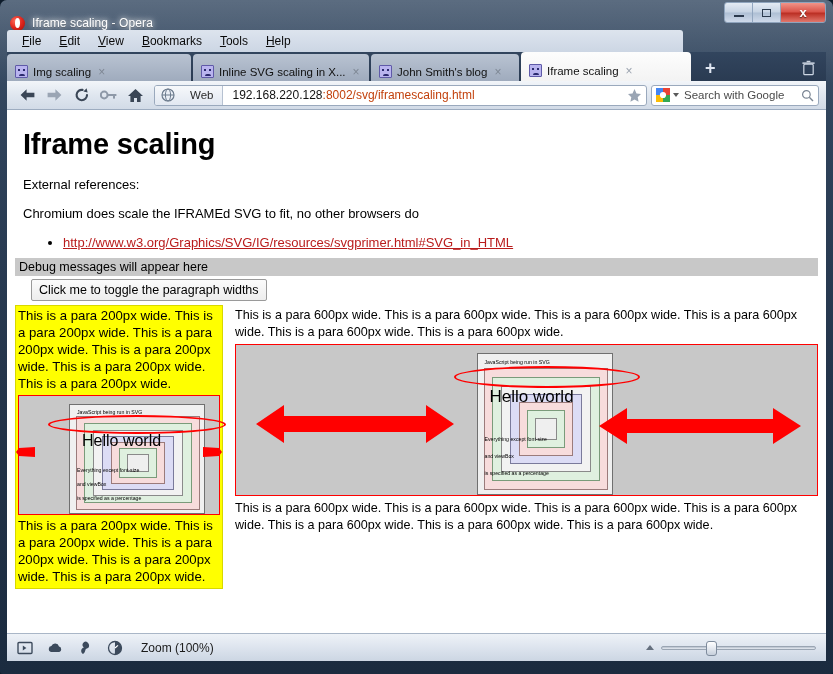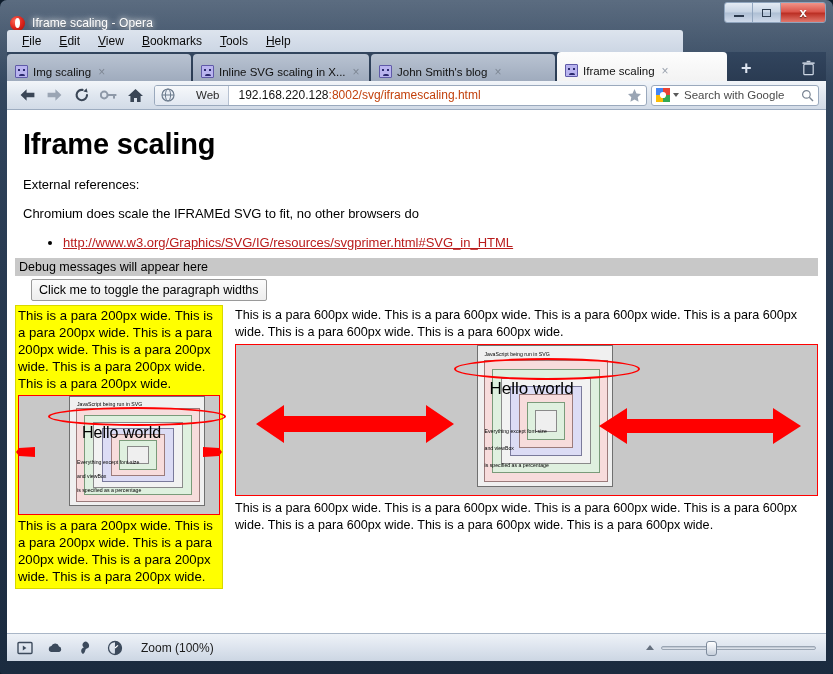--- a/index.html
+++ b/index.html
@@ -126,21 +126,21 @@
   }
   .navicon { width: 27px; height: 23px; display: flex; align-items: center; justify-content: center; flex: none; }
   .navicon svg { display: block; }
 
   #addressbar {
     flex: 1; height: 21px; margin: 0 4px 0 5px;
     background: #ffffff; border: 1px solid #9aa9bd; border-radius: 3px;
     display: flex; align-items: center; overflow: hidden;
   }
   #webbadge {
-    display: flex; align-items: center; gap: 21px; height: 19px; padding: 0 9px 0 6px;
+    display: flex; align-items: center; gap: 15px; height: 19px; padding: 0 9px 0 6px;
     background: linear-gradient(180deg, #f6f8fb 0%, #e2e8f1 100%);
     border-right: 1px solid #b6c1d1; flex: none;
   }
   #webbadge-label { font-size: 11.5px; color: #2b2b2b; }
   #url-text {
     flex: 1; font-size: 12px; color: #111; padding-left: 9px; white-space: nowrap; overflow: hidden;
   }
   #url-text .dim { color: #c2410c; }
   #star-btn { width: 24px; display: flex; align-items: center; justify-content: center; flex: none; }
 
@@ -194,21 +194,21 @@
   #col-left p { font-size: 13.2px; color: #000; margin: 2px 0; line-height: 1.28; }
 
   #col-right {
     flex: 1; background: #ffffff; padding-left: 12px;
   }
   #col-right p { font-size: 12.6px; color: #000; margin: 2px 0 4px 0; line-height: 1.32; }
 
   
   .svg-stage {
     background: #c8c8c8; border: 1px solid #ff0000; position: relative;
-    display: flex; align-items: flex-start; justify-content: center; padding-left: 36px;
+    display: flex; align-items: flex-end; justify-content: center; padding-left: 36px;
   }
   #stage-left { height: 120px; margin: 3px 0; }
   #stage-right { height: 152px; margin: 2px 0 4px 0; }
 
   
   .fig { position: relative; background: #f0f0f0; border: 1px solid #707070; }
   .fig .lbl { position: absolute; color: #000; white-space: nowrap; font-family: "Liberation Sans", sans-serif; }
   .fig .ellipse {
     position: absolute; border: 2px solid #ff0000; border-radius: 50%;
     box-sizing: border-box; pointer-events: none;
@@ -275,21 +275,21 @@
     <div class="tab" style="width:184px">
       <span class="tab-favicon"></span>
       <span class="tab-title">Img scaling</span>
       <span class="tab-close">×</span>
     </div>
     <div class="tab" style="width:176px">
       <span class="tab-favicon"></span>
       <span class="tab-title">Inline SVG scaling in X...</span>
       <span class="tab-close">×</span>
     </div>
-    <div class="tab" style="width:184px">
+    <div class="tab" style="width:148px">
       <span class="tab-favicon"></span>
       <span class="tab-title">John Smith's blog</span>
       <span class="tab-close">×</span>
     </div>
     <div class="tab active" style="width:170px">
       <span class="tab-favicon"></span>
       <span class="tab-title">Iframe scaling</span>
       <span class="tab-close">×</span>
     </div>
     <div id="tab-new">+</div>

